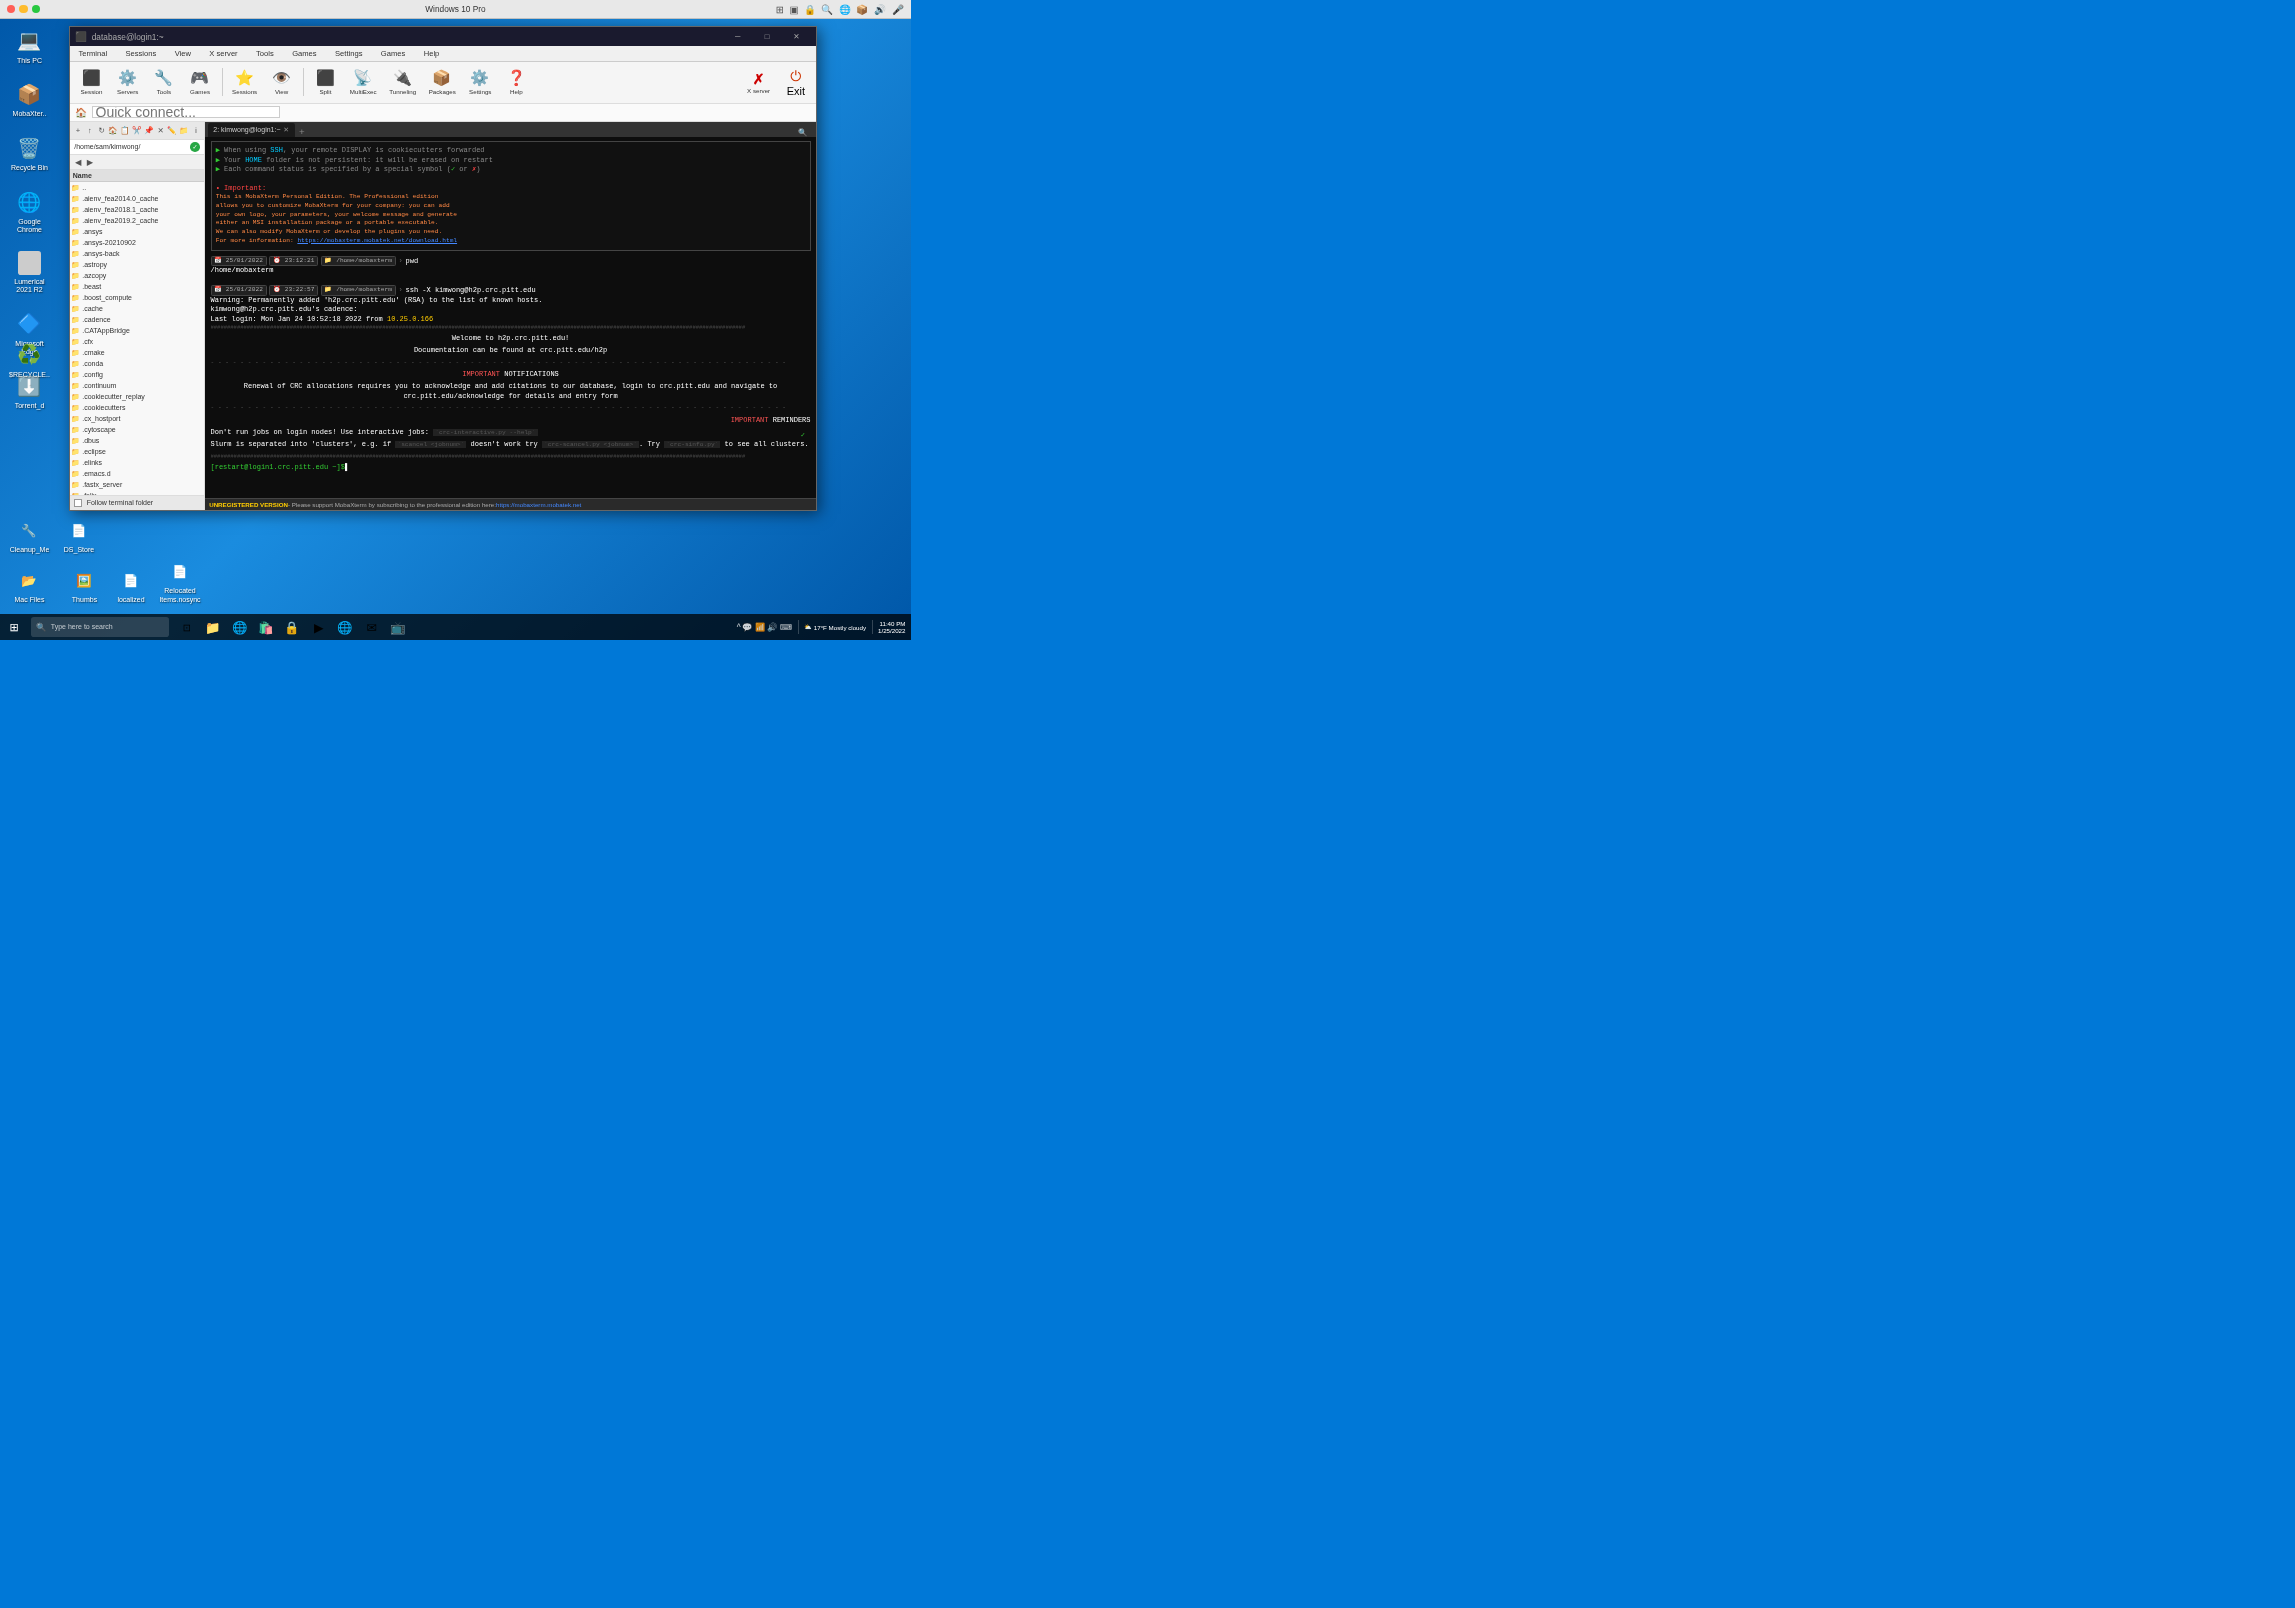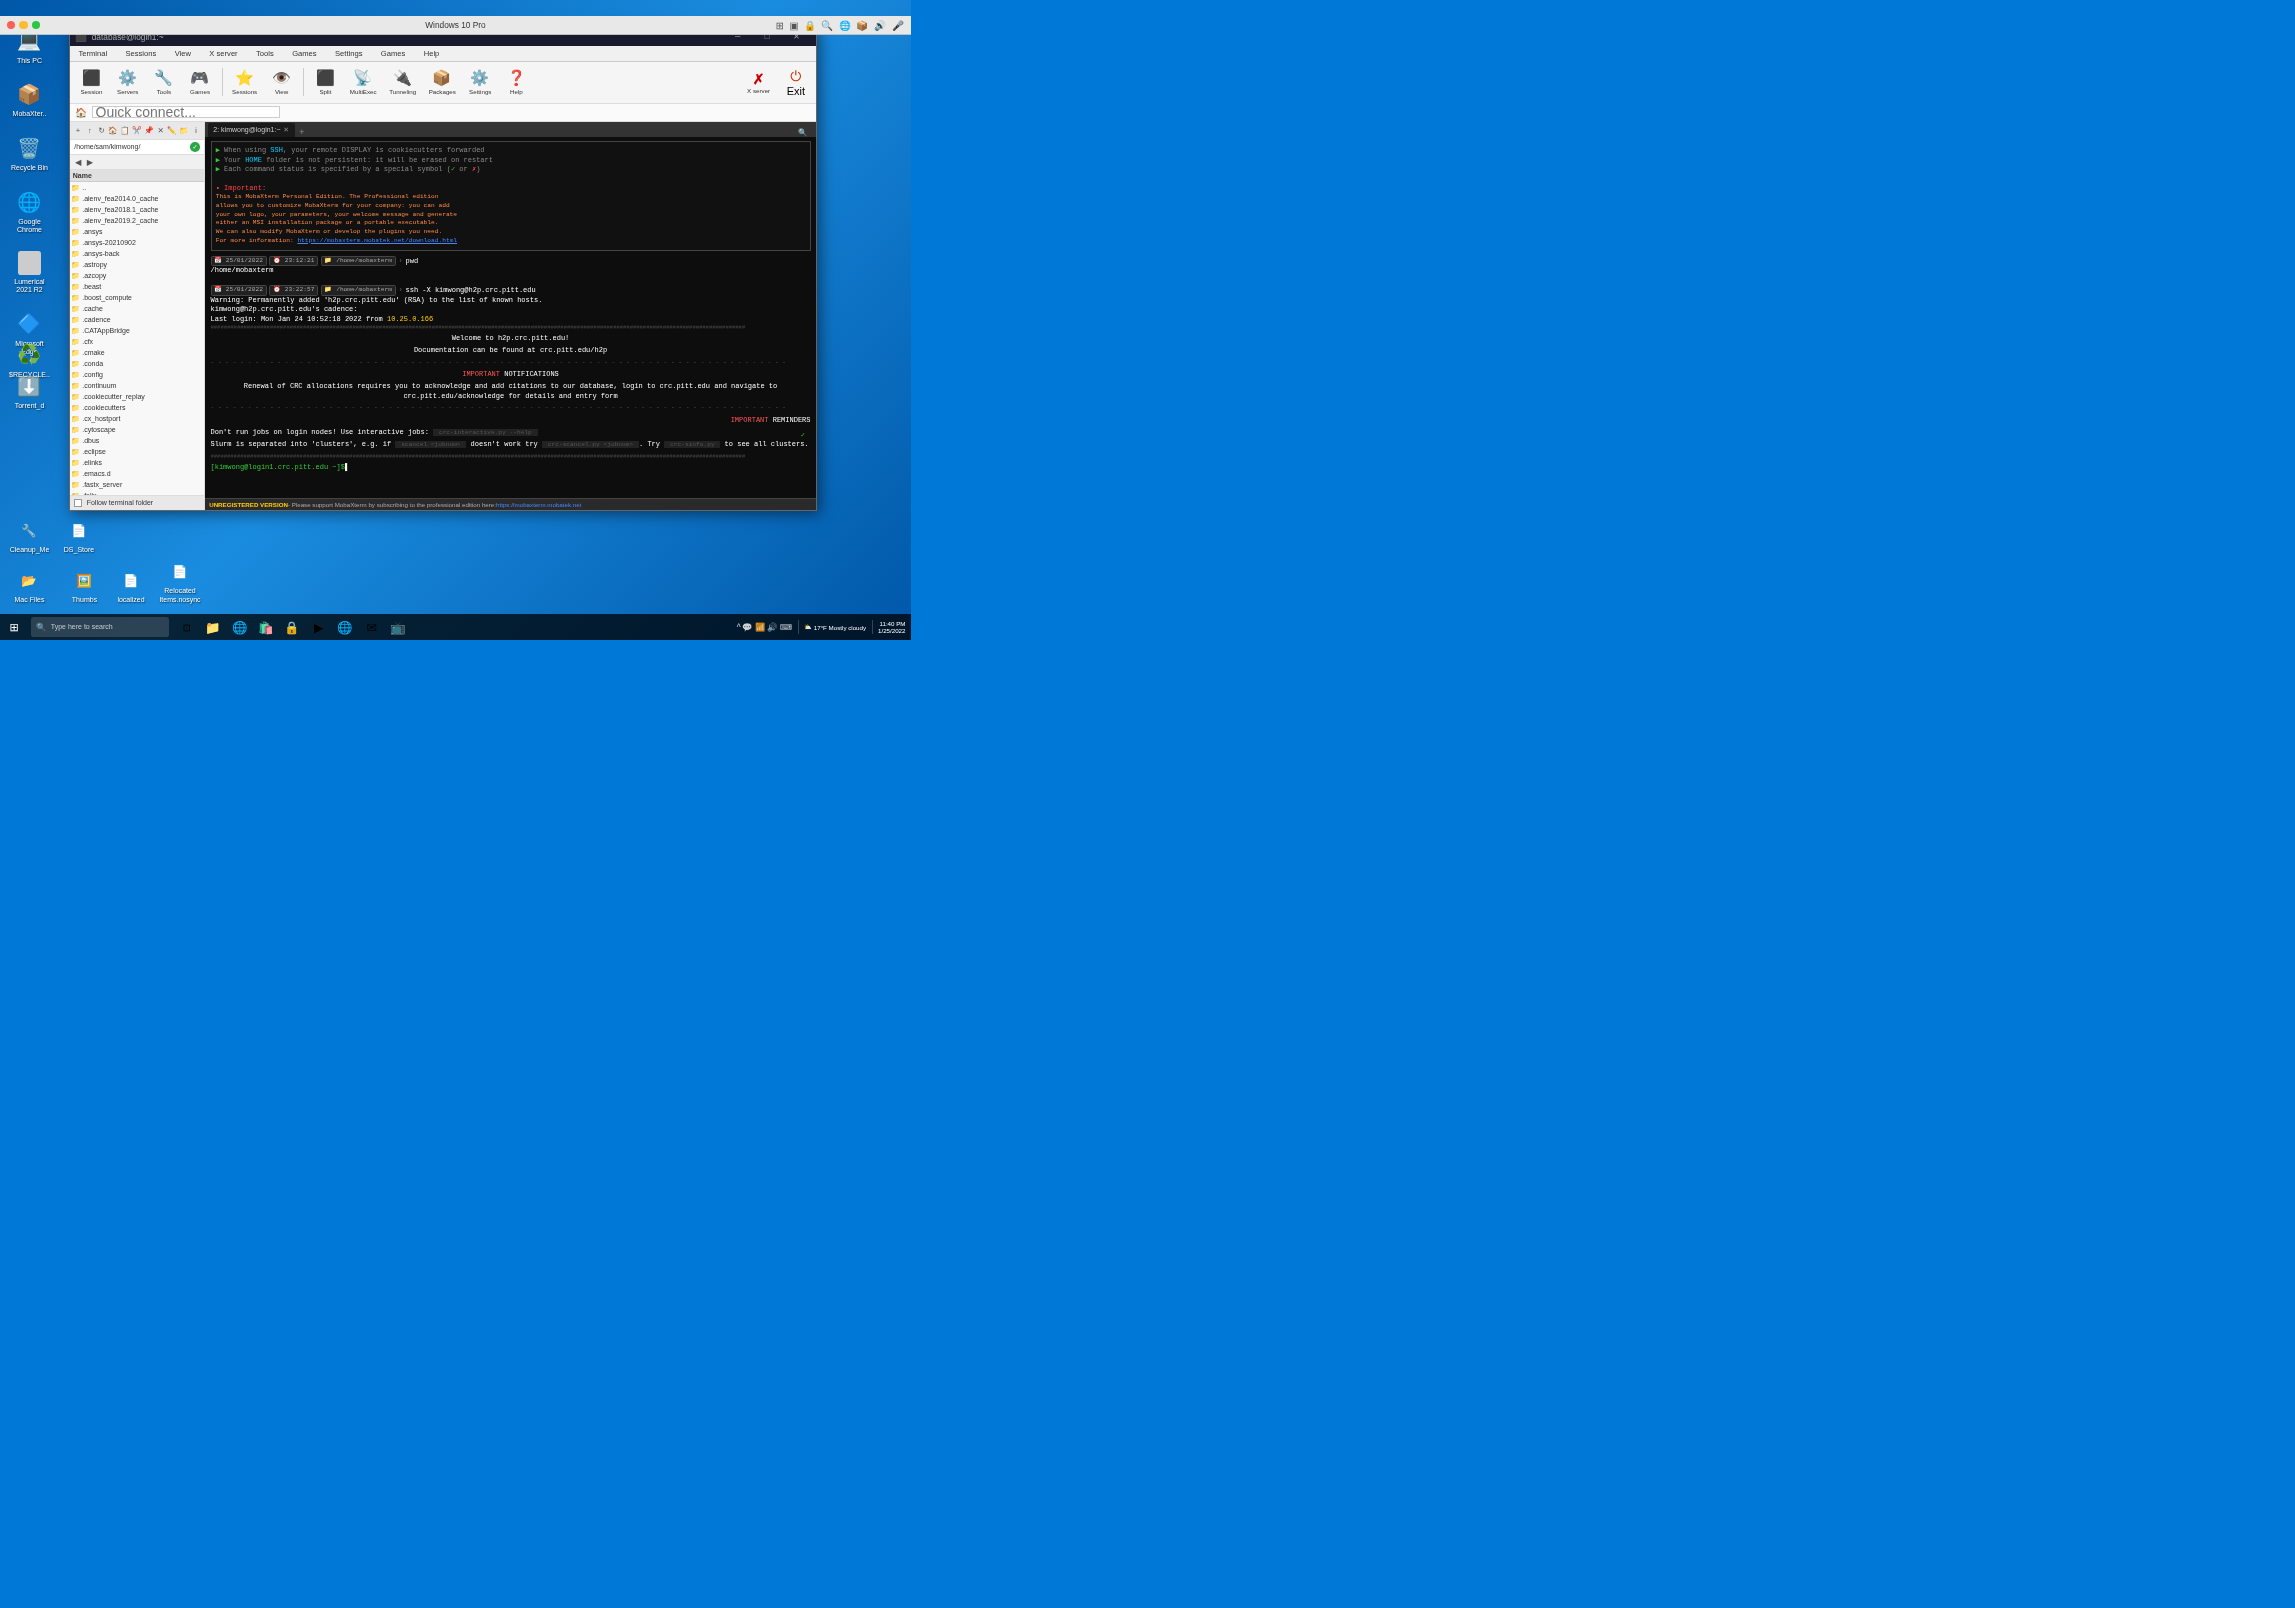--- a/index.html
+++ b/index.html
@@ -17,21 +17,21 @@
     .desktop {
       width: 100%;
       height: 100%;
       background: linear-gradient(135deg, #0057a8 0%, #1a8cdf 50%, #0057a8 100%);
       position: relative;
     }
 
     
     .mac-titlebar {
       position: absolute;
-      top: 16px; left: 0; right: 0;
+      top: 0; left: 0; right: 0;
       height: 19.4px;
       background: #e8e8e8;
       display: flex;
       align-items: center;
       justify-content: center;
       border-bottom: 0.7px solid #c0c0c0;
       z-index: 1000;
     }
     .mac-titlebar-buttons {
       position: absolute;
@@ -1013,21 +1013,21 @@
             <span class="t-white">Slurm is separated into 'clusters', e.g. if </span><span style="color:#555; background:#222; padding:0 2.1px; font-size:6.2px;">`scancel &lt;jobnum&gt;`</span><span class="t-white"> doesn't work try </span><span style="color:#555; background:#222; padding:0 2.1px; font-size:6.2px;">`crc-scancel.py &lt;jobnum&gt;`</span><span class="t-white">. Try </span><span style="color:#555; background:#222; padding:0 2.1px; font-size:6.2px;">`crc-sinfo.py`</span><span class="t-white"> to see all clusters.</span>
           </div>
 
           
           <div style="color:#444; font-size:5.5px; overflow:hidden; white-space:nowrap; margin:2.8px 0;">
             ##################################################################################################################################################################
           </div>
 
           
           <div>
-            <span class="t-green">[kimwong@login1.crc.pitt.edu ~]$</span><span class="t-white">▌</span>
+            <span class="t-green">[restart@login1.crc.pitt.edu ~]$</span><span class="t-white">▌</span>
           </div>
 
           
           <div style="position:absolute; right:11px; margin-top:-42px;">
             <span class="t-green">✓</span>
           </div>
         </div>
 
         <div class="status-bar">
           <span class="status-unregistered">UNREGISTERED VERSION</span>

